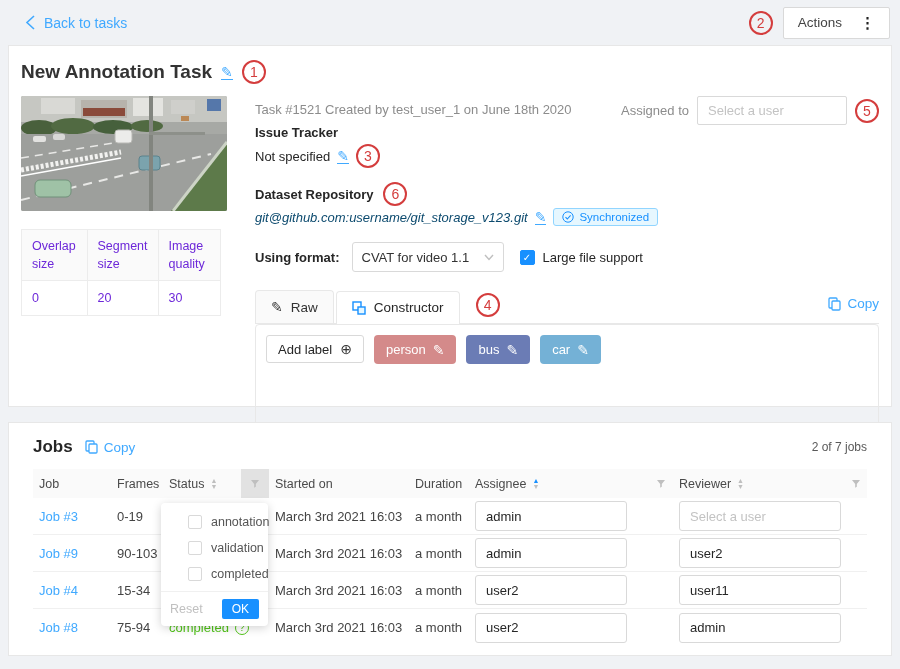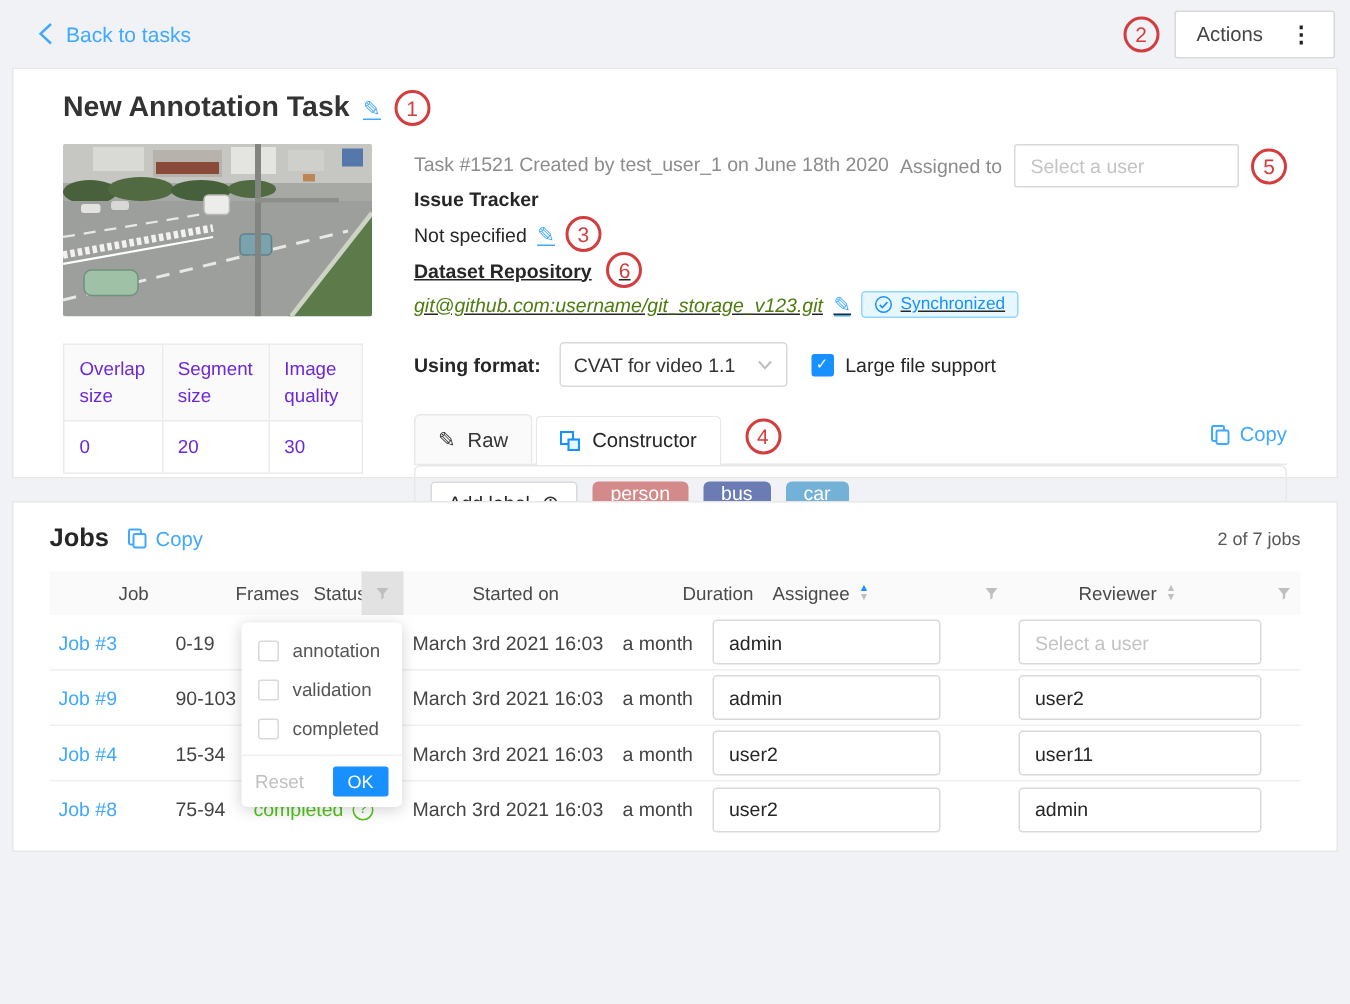--- a/index.html
+++ b/index.html
@@ -10,21 +10,21 @@
   .topbar { height:45px; display:flex; align-items:center; justify-content:space-between; padding:0 10px 0 25px; }
   .back-link { display:inline-flex; align-items:center; gap:8px; color:#40a9ff; font-size:14px; cursor:pointer; text-decoration:none; }
   .back-chev { display:inline-flex; }
   .topbar-right { display:flex; align-items:center; gap:10px; }
   .actions-btn { display:inline-flex; align-items:center; gap:18px; background:#fff; border:1px solid #d9d9d9;
     border-radius:2px; padding:6px 14px; font-size:13.5px; color:#444; cursor:pointer; font-family:inherit; }
   .kebab { font-size:15px; font-weight:bold; color:#222; letter-spacing:0; }
 
   
   .card { background:#fff; border:1px solid #e7e7e7; margin:0 8px; }
-  .task-card { padding:14px 33px 12px; height:274px; }
+  .task-card { padding:14px 12px 12px; height:362px; }
   .jobs-card { margin-top:15px; padding:14px 24px 0; height:234px; position:relative; }
 
   
   .callout { display:inline-flex; align-items:center; justify-content:center; width:24px; height:24px;
     border:2px solid #d43d3d; border-radius:50%; color:#d43d3d; font-size:14px; flex:none; }
 
   
   .title-row { display:flex; align-items:center; gap:9px; margin-bottom:12px; }
   .title-row h1 { font-size:19px; font-weight:700; color:#333; }
   .edit { font-size:14px; cursor:pointer; }
@@ -73,58 +73,58 @@
     border-radius:4px 4px 0 0; background:#fafafa; font-size:13.5px; color:#333; cursor:pointer; margin-right:2px; }
   .tab.active { background:#fff; position:relative; top:1px; padding-bottom:9px; color:#262626; font-weight:400; }
   .tabs-row .callout { margin-left:14px; margin-bottom:4px; }
   .copy-link { margin-left:auto; display:inline-flex; align-items:center; gap:6px; color:#40a9ff; font-size:13.5px; cursor:pointer; margin-bottom:6px; }
 
   .labels-box { border:1px solid #e8e8e8; border-radius:4px; margin-top:0; height:108px; padding:10px; display:flex; align-items:flex-start; gap:10px; }
   .add-label { display:inline-flex; align-items:center; gap:8px; background:#fff; border:1px solid #d9d9d9; border-radius:3px;
     padding:5px 11px; font-size:13px; color:#262626; cursor:pointer; font-family:inherit; }
   .plus { font-size:14px; color:#333; }
   .chip { display:inline-flex; align-items:center; gap:7px; height:29px; padding:0 12px; border-radius:4px;
-    color:#fff; font-size:13px; cursor:pointer;flex-direction:column; }
+    color:#fff; font-size:13px; cursor:pointer; }
 
   
   .jobs-head { display:flex; align-items:center; gap:12px; margin-bottom:12px; }
   .jobs-head h2 { font-size:17px; font-weight:700; color:#262626; }
   .jobs-count { margin-left:auto; font-size:12px; color:#595959; }
 
   .jobs-grid { display:grid; grid-template-columns:78px 52px 78px 28px 140px 60px 180px 24px 172px 22px; align-items:center; }
   .jobs-thead { background:#fafafa; height:29px; font-size:12.5px; color:#4a4a4a; }
-  .th { display:flex; align-items:center; gap:6px; padding-left:6px; height:100%;margin-left:40px; }
+  .th { display:flex; align-items:center; gap:6px; padding-left:6px; height:100%; }
   .sorter { display:inline-flex; flex-direction:column; font-size:7px; line-height:6px; color:#bfbfbf; cursor:pointer; }
   .sorter .on { color:#1890ff; }
   .funnel-cell { display:flex; align-items:center; justify-content:center; height:100%; cursor:pointer; }
   .funnel-cell.active { background:#e2e2e2; }
   .funnel-cell svg { width:12px; height:12px; fill:#bfbfbf; }
 
   .jobs-row { min-height:37px; border-bottom:1px solid #f0f0f0; font-size:13px; color:#444; }
   .jobs-row .cell { padding-left:6px; }
   .job-link { color:#40a9ff; cursor:pointer; }
   .status-completed { color:#52c41a; display:inline-flex; align-items:center; gap:6px; }
   .q-icon { width:14px; height:14px; border:1px solid #52c41a; border-radius:50%; color:#52c41a; font-size:10px;
     display:inline-flex; align-items:center; justify-content:center; }
   .user-input { width:152px; height:30px; border:1px solid #d9d9d9; border-radius:3px; padding:0 10px;
     font-size:13px; font-family:inherit; color:#262626; }
   .user-input.wide { width:162px; }
   .user-input::placeholder { color:#c3c3c3; }
 
   
   .filter-dd { position:absolute; left:152px; top:80px; width:107px; background:#fff; border-radius:4px;
     box-shadow:0 2px 10px rgba(0,0,0,.18); z-index:10; padding-top:6px; }
-  .filter-item { display:flex; align-items:flex-end; gap:9px; padding:6px 11px; font-size:12.5px; color:#555; cursor:pointer; }
+  .filter-item { display:flex; align-items:flex-end; gap:9px; padding:6px 27px; font-size:12.5px; color:#555; cursor:pointer; }
   .cb.empty { border:1px solid #d9d9d9; background:#fff; width:14px; height:14px; }
   .filter-foot { display:flex; align-items:center; justify-content:space-between; border-top:1px solid #f0f0f0;
     margin-top:4px; padding:7px 9px; }
   .reset-btn { color:#c0c0c0; font-size:12.5px; background:none; border:none; font-family:inherit; }
   .ok-btn { background:#1890ff; color:#fff; border:none; border-radius:2px; font-size:12px; padding:3px 10px; cursor:pointer; font-family:inherit; }
 
-  .repo-url { color:#4d7c0f; font-style:italic; }
+  .repo-url { color:#0c4a6e; font-style:italic; }
   svg.inline-ic { display:block; }
 </style>
 </head>
 <body>
 
 <div class="topbar">
   <a class="back-link">
     <span class="back-chev">
       <svg class="inline-ic" width="11" height="15" viewBox="0 0 11 15">
           <polyline points="9,1 2,7.5 9,14" fill="none" stroke="#40a9ff" stroke-width="1.6"></polyline>
@@ -211,21 +211,21 @@
 
       <div class="section">
         <div class="sec-title">Issue Tracker</div>
         <div class="sec-value">
           <span>Not specified</span>
           <span class="edit blue">✎</span>
           <span class="callout">3</span>
         </div>
       </div>
 
-      <div class="section" style="text-decoration:underline;">
+      <div class="section" style="margin-top:14px;">
         <div class="sec-title-row">
           <span class="sec-title">Dataset Repository</span>
           <span class="callout">6</span>
         </div>
         <div class="sec-value" style="margin-top:2px;">
           <span class="repo-url">git@github.com:username/git_storage_v123.git</span>
           <span class="edit blue">✎</span>
           <span class="sync-badge">
             <svg class="inline-ic" width="12" height="12" viewBox="0 0 12 12">
                 <circle cx="6" cy="6" r="5.2" fill="none" stroke="#1890ff" stroke-width="1"></circle>

